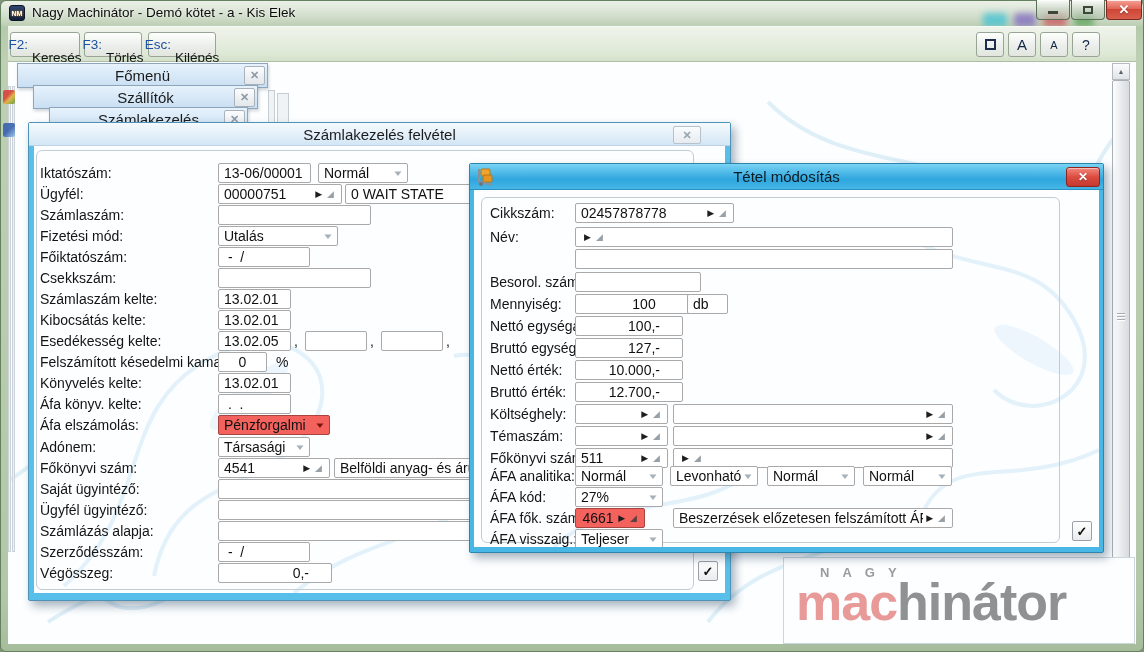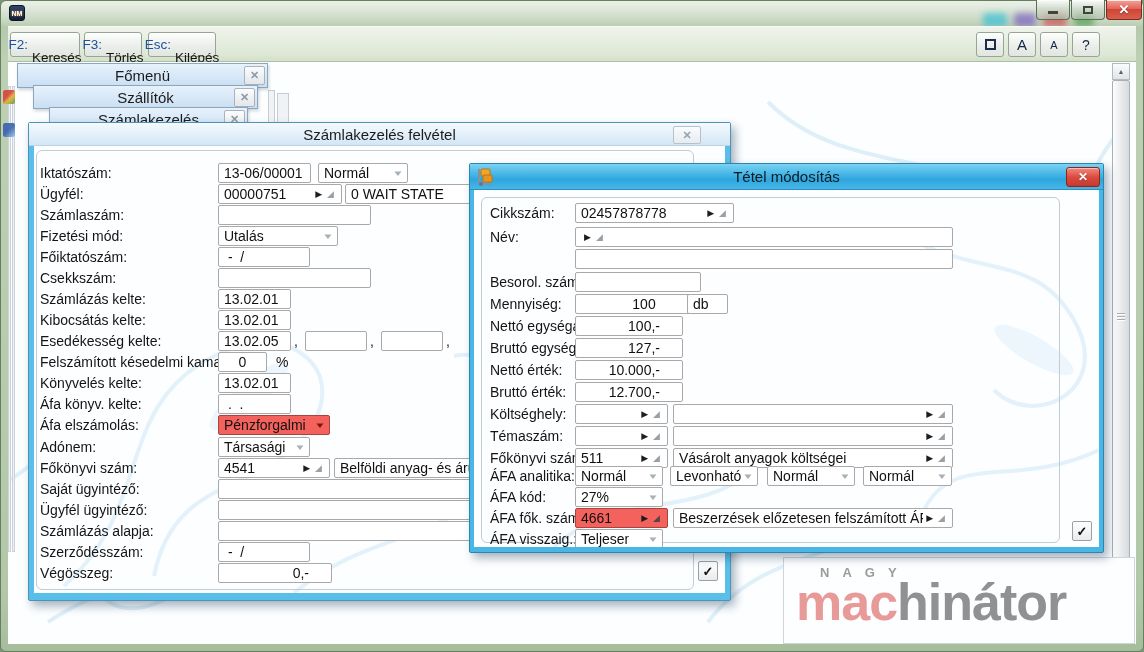--- a/index.html
+++ b/index.html
@@ -123,20 +123,21 @@
 <div class="frame">
   <div class="frame-sheen"></div>
   <div class="blob" style="left:982px;top:12px;width:24px;height:14px;background:#35c0d4;"></div>
   <div class="blob" style="left:1013px;top:12px;width:22px;height:14px;background:#7a5fc0;"></div>
   <div class="blob" style="left:1042px;top:12px;width:24px;height:14px;background:#cf4a55;"></div>
   <div class="blob" style="left:1073px;top:12px;width:20px;height:14px;background:#4f9e4f;"></div>
 </div>
 
 <div class="titlebar">
   <div class="app-icon">NM</div>
+  <div class="title-text">Nagy Machinátor - Demó kötet - a - Kis Elek</div>
   <div class="winbtn" style="left:1036px;width:34px;">
       <span class="g-min"></span>
     </div>
   <div class="winbtn" style="left:1071px;width:34px;">
       <span class="g-max"></span>
     </div>
   <div class="winbtn close" style="left:1106px;width:36px;">
       <span>✕</span>
     </div>
 </div>
@@ -241,21 +242,21 @@
 
       <div class="lbl" style="left:6px;top:80px;">Fizetési mód:</div>
       <div class="fld dd" style="left:184px;top:80px;width:120px;"><span class="val">Utalás</span><span class="dda">▼</span></div>
 
       <div class="lbl" style="left:6px;top:101px;">Főiktatószám:</div>
       <div class="fld" style="left:184px;top:101px;width:92px;"><span class="val"> -  /</span></div>
 
       <div class="lbl" style="left:6px;top:122px;">Csekkszám:</div>
       <div class="fld" style="left:184px;top:122px;width:153px;"><span class="val"></span></div>
 
-      <div class="lbl" style="left:6px;top:143px;">Számlázás kelte:</div>
+      <div class="lbl" style="left:6px;top:143px;">Számlaszám kelte:</div>
       <div class="fld" style="left:184px;top:143px;width:73px;"><span class="val">13.02.01</span></div>
 
       <div class="lbl" style="left:6px;top:164px;">Kibocsátás kelte:</div>
       <div class="fld" style="left:184px;top:164px;width:73px;"><span class="val">13.02.01</span></div>
 
       <div class="lbl" style="left:6px;top:185px;">Esedékesség kelte:</div>
       <div class="fld" style="left:184px;top:185px;width:73px;"><span class="val">13.02.05</span></div>
       <div class="lbl" style="left:260px;top:185px;">,</div>
       <div class="fld" style="left:271px;top:185px;width:62px;"><span class="val"></span></div>
       <div class="lbl" style="left:336px;top:185px;">,</div>
@@ -358,33 +359,33 @@
       <div class="lbl" style="left:16px;top:214px;">Költséghely:</div>
       <div class="fld" style="left:101px;top:214px;width:93px;"><span class="val"></span><span class="tri-p">▶</span><span class="tri-c">◢</span></div>
       <div class="fld" style="left:199px;top:214px;width:280px;"><span class="val"></span><span class="tri-p">▶</span><span class="tri-c">◢</span></div>
 
       <div class="lbl" style="left:16px;top:236px;">Témaszám:</div>
       <div class="fld" style="left:101px;top:236px;width:93px;"><span class="val"></span><span class="tri-p">▶</span><span class="tri-c">◢</span></div>
       <div class="fld" style="left:199px;top:236px;width:280px;"><span class="val"></span><span class="tri-p">▶</span><span class="tri-c">◢</span></div>
 
       <div class="lbl" style="left:16px;top:258px;">Főkönyvi szám:</div>
       <div class="fld" style="left:101px;top:258px;width:93px;"><span class="val">511</span><span class="tri-p">▶</span><span class="tri-c">◢</span></div>
-      <div class="fld" style="left:199px;top:258px;width:280px;"><span class="val">Vásárolt anyagok költségei</span><span class="tri-p">▶</span><span class="tri-c">◢</span></div>
+      <div class="fld" style="left:199px;top:258px;width:280px;"><span class="tri-p">▶</span><span class="tri-c">◢</span></div>
 
       <div class="lbl" style="left:16px;top:276px;">ÁFA analitika:</div>
       <div class="fld dd" style="left:101px;top:276px;width:88px;"><span class="val">Normál</span><span class="dda">▼</span></div>
       <div class="fld dd" style="left:196px;top:276px;width:88px;"><span class="val">Levonható</span><span class="dda">▼</span></div>
       <div class="fld dd" style="left:293px;top:276px;width:88px;"><span class="val">Normál</span><span class="dda">▼</span></div>
       <div class="fld dd" style="left:389px;top:276px;width:89px;"><span class="val">Normál</span><span class="dda">▼</span></div>
 
       <div class="lbl" style="left:16px;top:297px;">ÁFA kód:</div>
       <div class="fld dd" style="left:101px;top:297px;width:88px;"><span class="val">27%</span><span class="dda">▼</span></div>
 
       <div class="lbl" style="left:16px;top:318px;">ÁFA fők. szám:</div>
-      <div class="fld red" style="left:101px;top:318px;width:93px;"><span class="val">4661</span><span class="tri-p">▶</span><span class="tri-c">◢</span></div>
+      <div class="fld red" style="left:101px;top:318px;width:70px;text-align:center;"><span class="val">4661</span><span class="tri-p">▶</span><span class="tri-c">◢</span></div>
       <div class="fld" style="left:199px;top:318px;width:280px;"><span class="val">Beszerzések előzetesen felszámított ÁFA</span><span class="tri-p">▶</span><span class="tri-c">◢</span></div>
 
       <div class="lbl" style="left:16px;top:339px;">ÁFA visszaig.:</div>
       <div class="fld dd" style="left:101px;top:339px;width:88px;gap:20px;"><span class="val">Teljesen</span><span class="dda">▼</span></div>
 
       <div class="okbtn" style="left:598px;top:331px;">
           <span>✓</span>
         </div>
     </div>
   </div>

